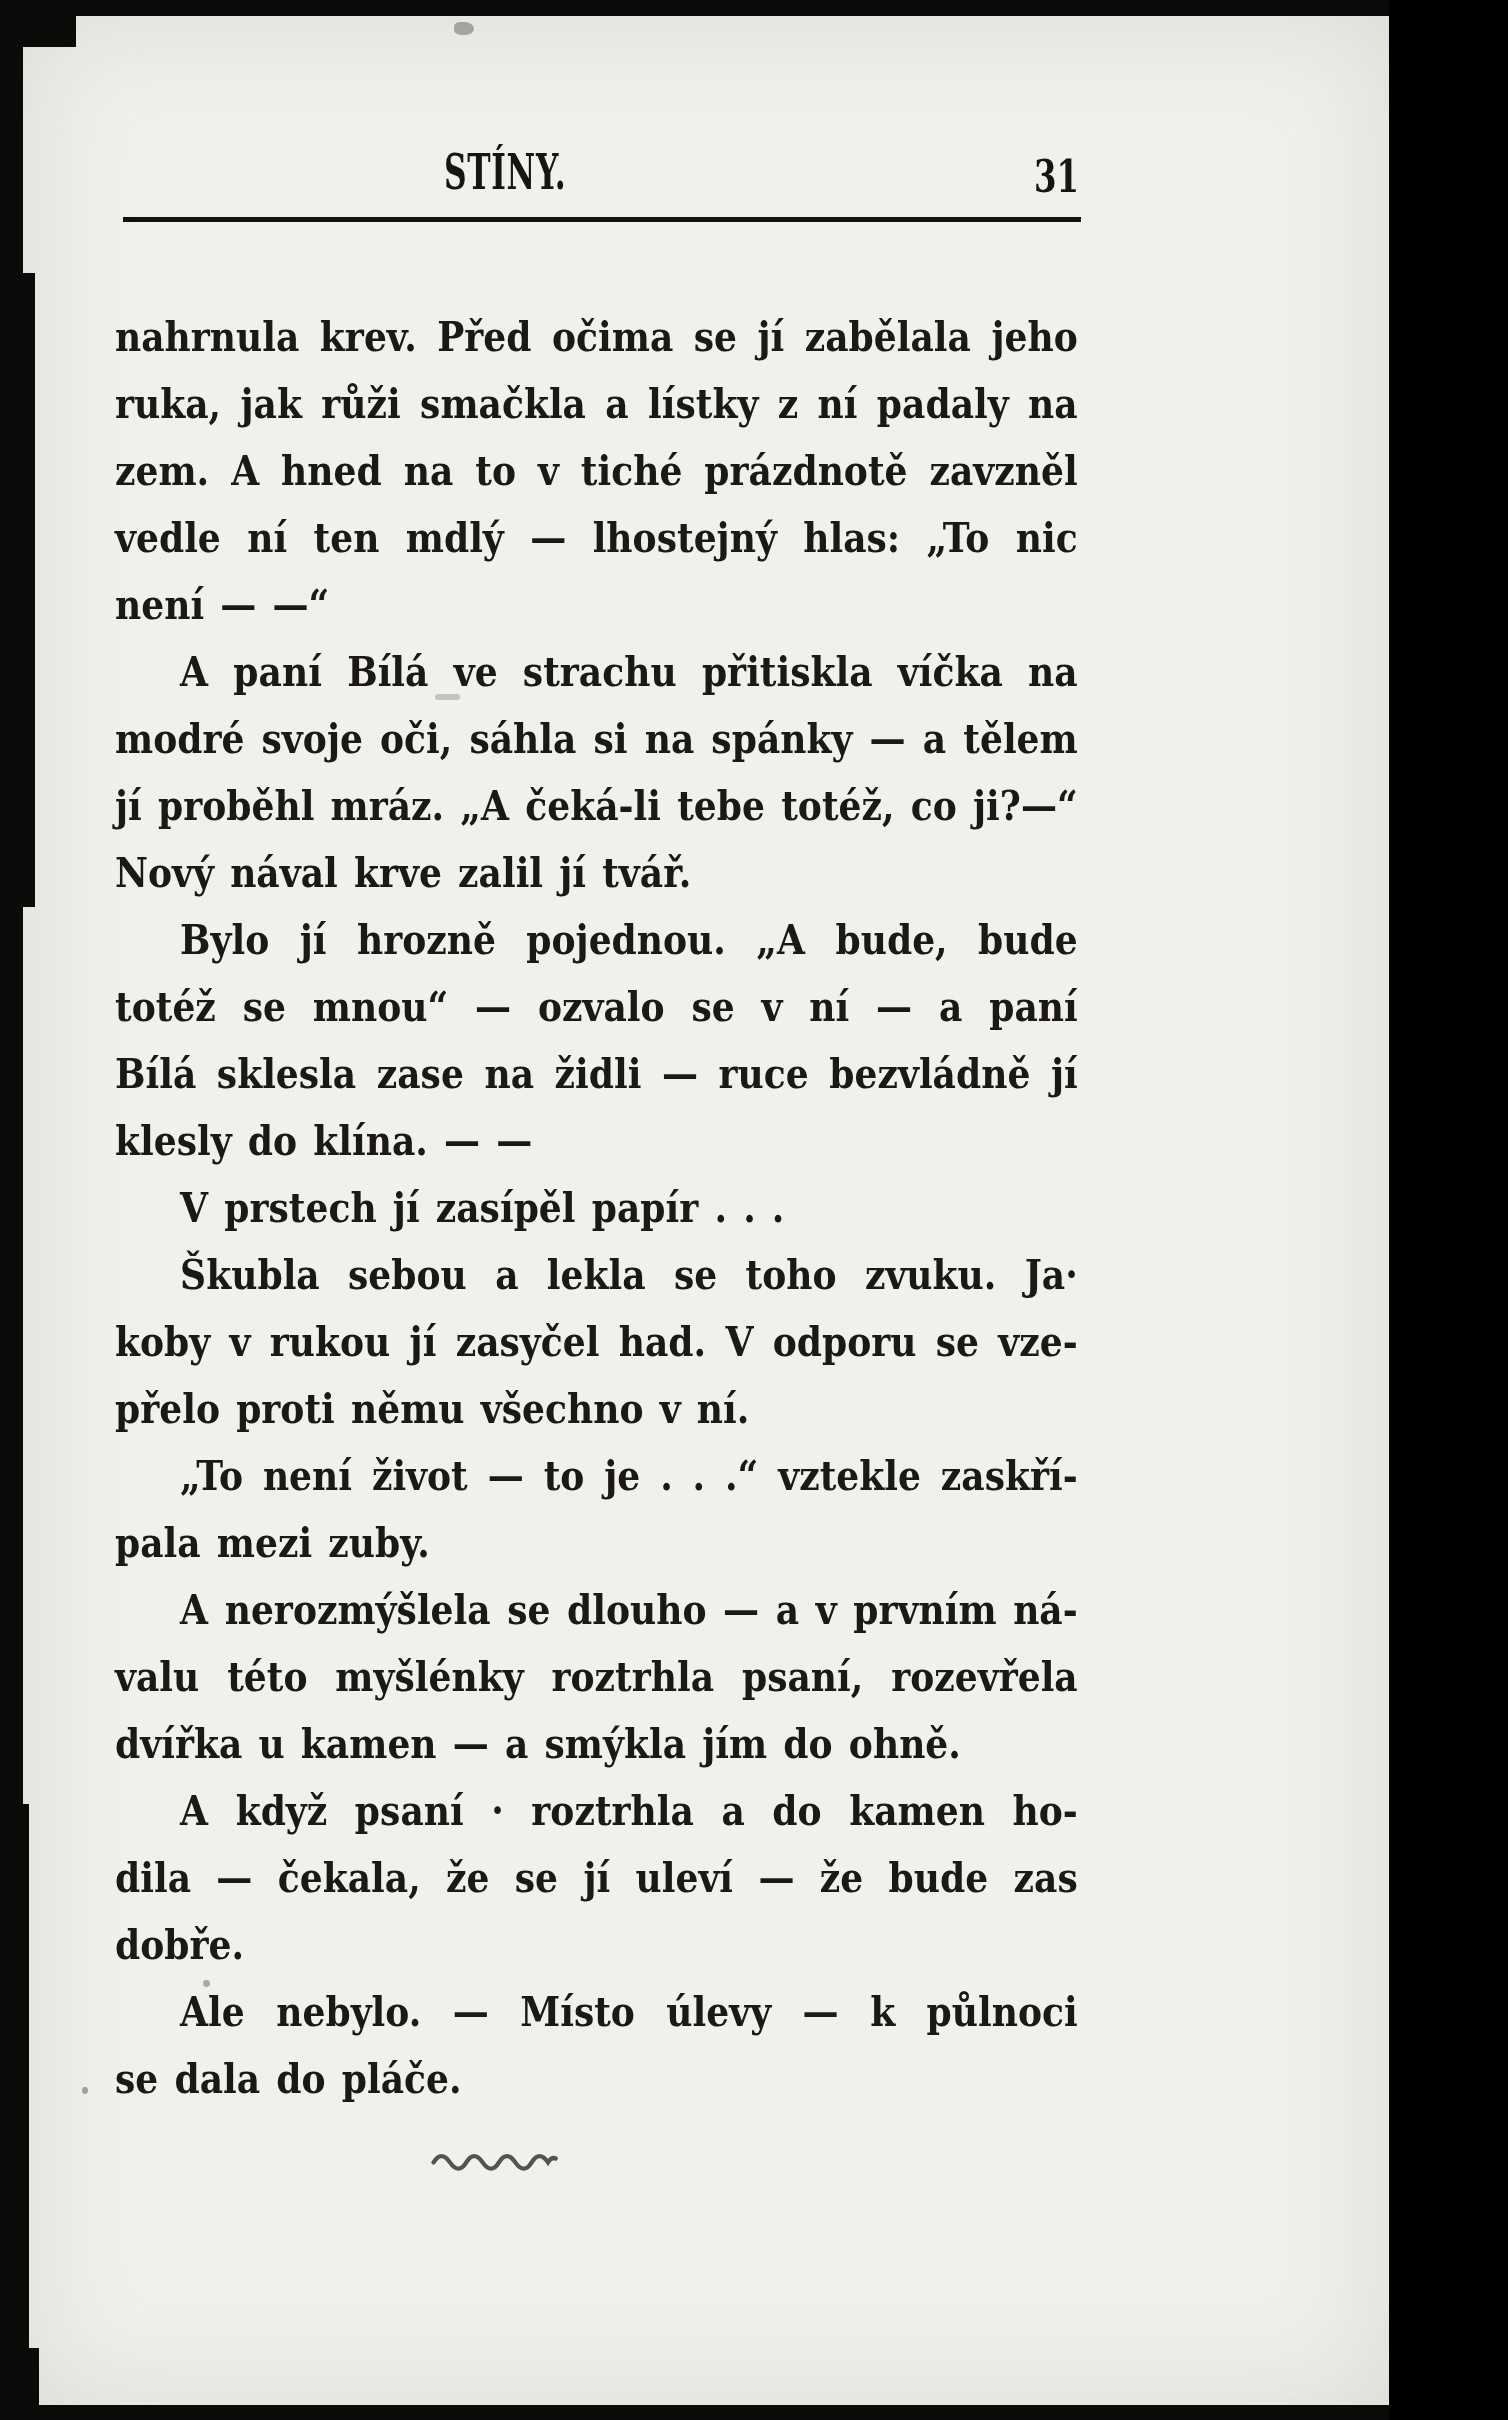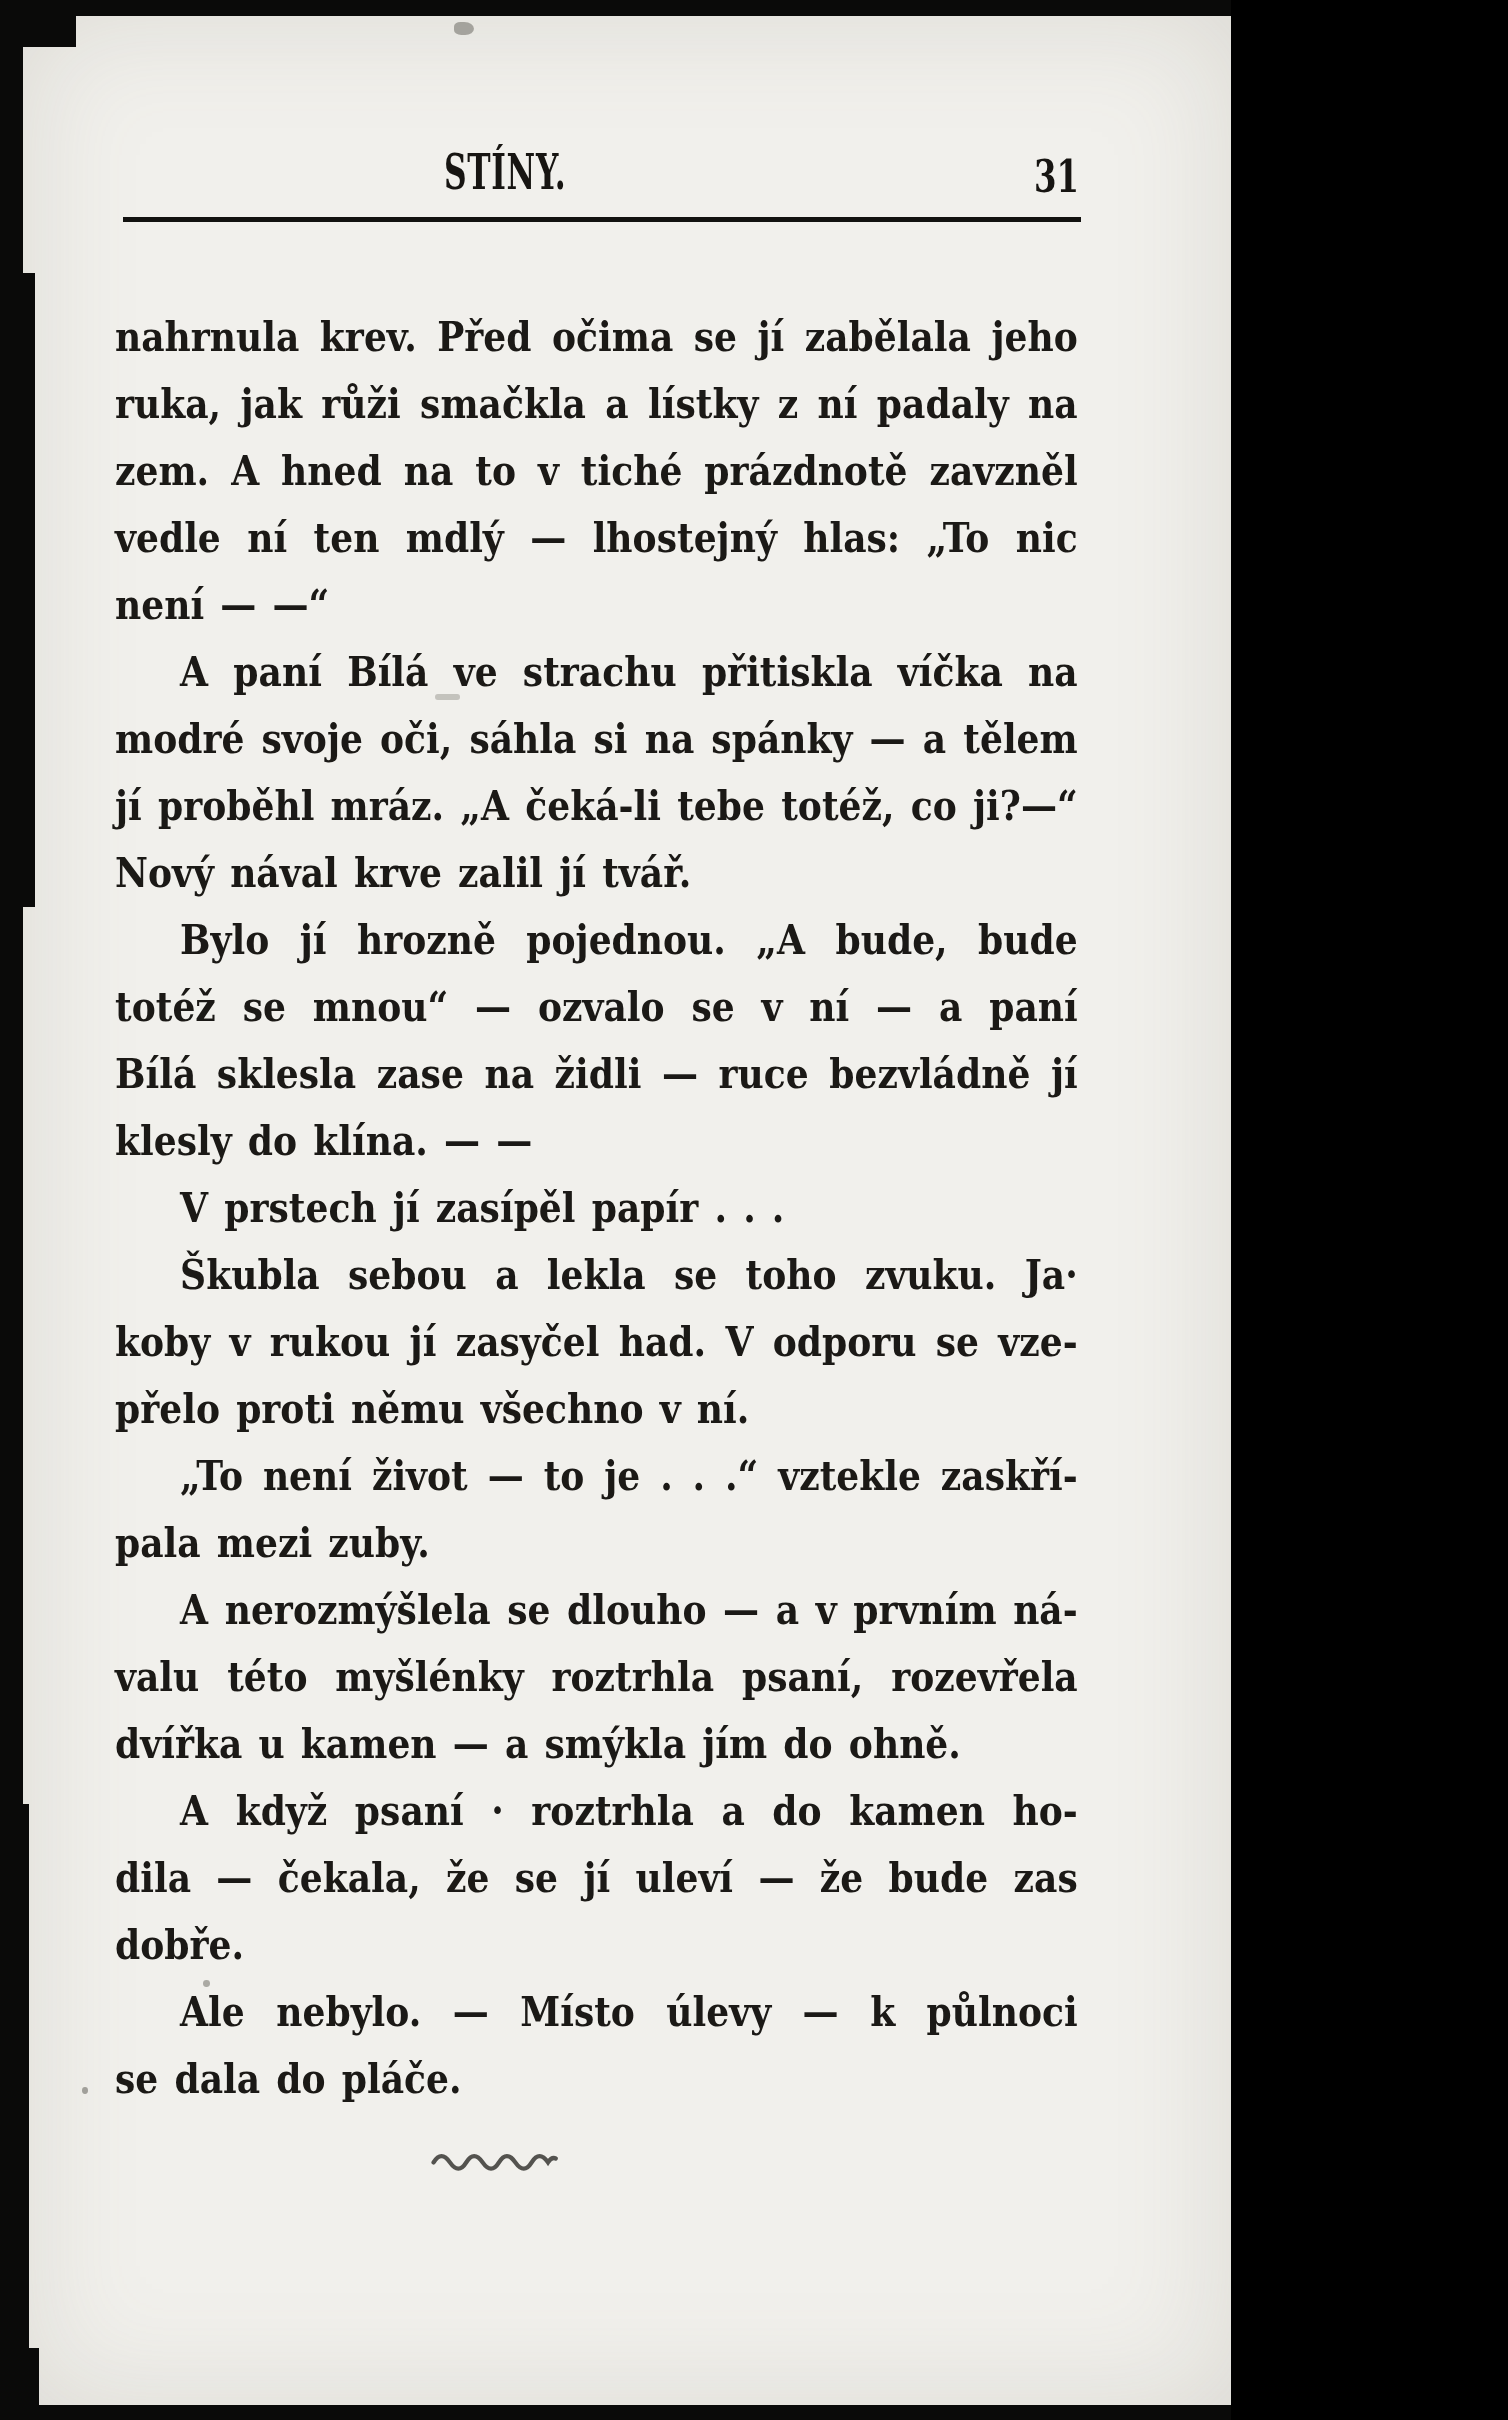--- a/index.html
+++ b/index.html
@@ -1,18 +1,18 @@
 <!DOCTYPE html>
 <html><head>
 <meta charset="utf-8">
 <style>
   html,body{margin:0;padding:0;background:#000;}
   .scan{
     position:relative;
-    width:1231px;height:2421px;
+    width:1389px;height:2421px;
     background:#5eead4;
     overflow:hidden;
     font-family:"DejaVu Serif", serif;
   }
   .paper{
     position:absolute;left:23.4px;top:14.6px;right:0;bottom:14.6px;
     background:#f1f0ec;
     box-shadow:inset 0 0 117px rgba(120,115,100,0.18);
   }
   .bar{position:absolute;background:#0a0a09;}

